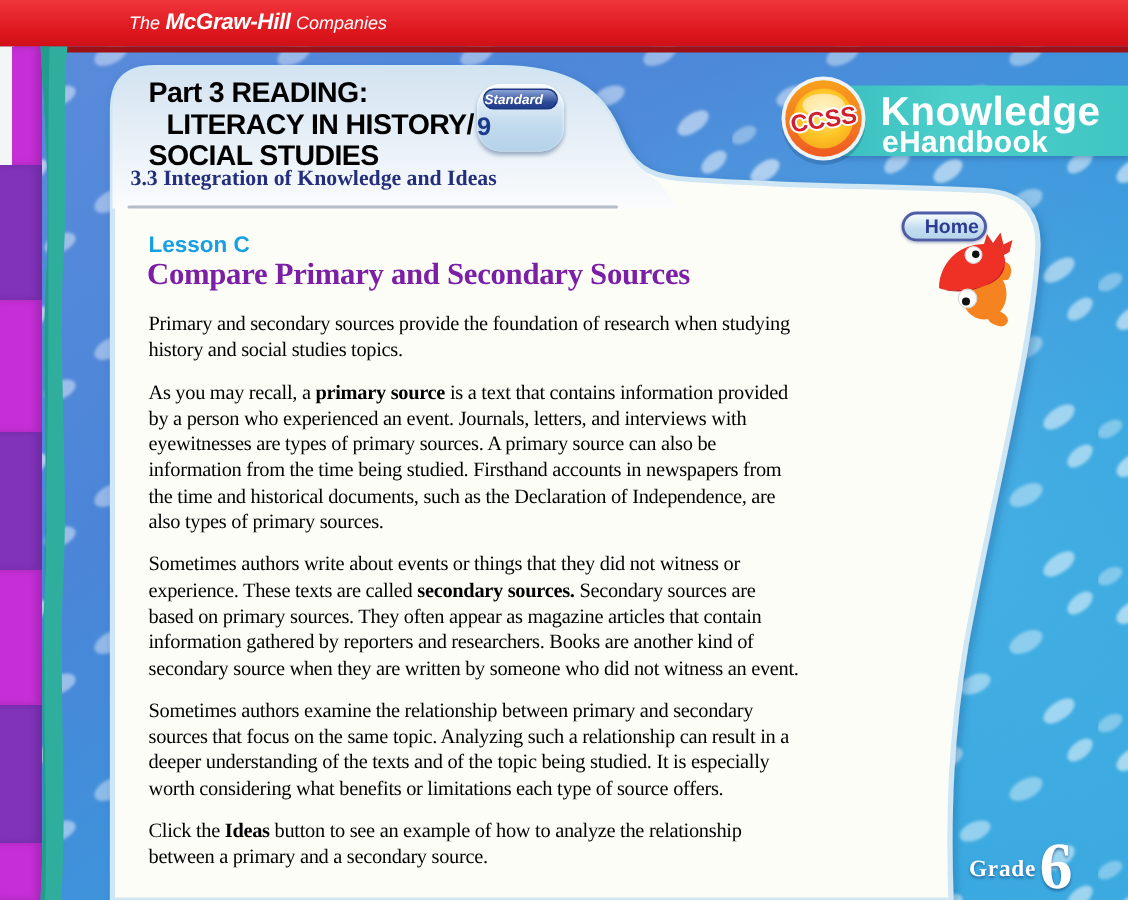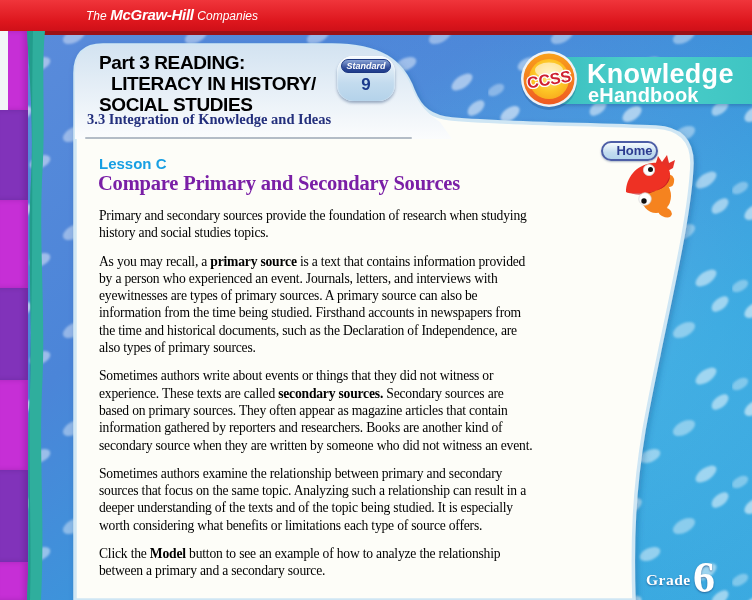--- a/index.html
+++ b/index.html
@@ -45,23 +45,23 @@
     font-weight:bold;font-size:15px;}
   .lesson-title{position:absolute;left:98px;top:172px;color:#7a1fa6;
     font-family:"Liberation Serif",serif;font-weight:bold;font-size:20.5px;
     letter-spacing:-0.2px;white-space:nowrap;}
   .paras{position:absolute;left:99px;top:207px;width:434px;
     font-family:"Liberation Serif",serif;font-size:13.6px;line-height:17.3px;
     color:#000000;letter-spacing:-0.2px;}
   .paras p{margin:0 0 11px 0;}
 
   
-  .std-badge{left:337px;top:56px;width:58px;height:45px;border-radius:16px;
+  .std-badge{left:318px;top:56px;width:58px;height:45px;border-radius:16px;
     background:linear-gradient(#f4f9fd,#c3dbee 60%,#b4d2ea);
-    box-shadow:0 2px 3px rgba(25,60,110,.4), inset 0 1px 2px #fff;text-align:center;}
+    box-shadow:0 2px 3px rgba(25,60,110,.4), inset 0 1px 2px #fff;text-align:left;}
   .std-pill{margin:3px auto 0;width:50px;height:14px;border-radius:8px;
     background:linear-gradient(#8aa4d6,#2b4896 70%,#203d8c);
     border:1px solid #1c3781;box-sizing:border-box;
     color:#fff;font-size:9px;font-weight:bold;font-style:italic;line-height:12px;}
   .std-num{color:#1c3a8c;font-weight:bold;font-size:17px;line-height:24px;}
 
   
   .home-btn{left:601px;top:141px;width:57px;height:20px;border-radius:11px;
     background:linear-gradient(#f6fbfe,#c2dcef 60%,#b5d5ec);
     border:2px solid #4d5ea6;box-sizing:border-box;cursor:pointer;
@@ -201,21 +201,21 @@
 
   <div class="abs home-btn">Home</div>
 
   <div class="lesson-label">Lesson C</div>
   <div class="lesson-title">Compare Primary and Secondary Sources</div>
   <div class="paras">
       <p><span>Primary and secondary sources provide the foundation of research when studying history and social studies topics.</span></p>
       <p><span>As you may recall, a </span><b>primary source</b><span> is a text that contains information provided by a person who experienced an event. Journals, letters, and interviews with eyewitnesses are types of primary sources. A primary source can also be information from the time being studied. Firsthand accounts in newspapers from the time and historical documents, such as the Declaration of Independence, are also types of primary sources.</span></p>
       <p><span>Sometimes authors write about events or things that they did not witness or experience. These texts are called </span><b>secondary sources.</b><span> Secondary sources are based on primary sources. They often appear as magazine articles that contain information gathered by reporters and researchers. Books are another kind of secondary source when they are written by someone who did not witness an event.</span></p>
       <p><span>Sometimes authors examine the relationship between primary and secondary sources that focus on the same topic. Analyzing such a relationship can result in a deeper understanding of the texts and of the topic being studied. It is especially worth considering what benefits or limitations each type of source offers.</span></p>
-      <p><span>Click the </span><b>Model</b><span> button to see an example of how to analyze the relationship between a primary and a secondary source.</span></p>
+      <p><span>Click the </span><b>Ideas</b><span> button to see an example of how to analyze the relationship between a primary and a secondary source.</span></p>
     </div>
 
   <svg class="abs" style="left:620px;top:152px;width:56px;height:66px;" viewBox="0 0 56 66">
     <g>
       <path d="M38,4 l4,6 l5,-7 l2,8 l6,-3 l-2,8 l-9,5 l-9,-7 Z" fill="#e63228"></path>
       <ellipse cx="36" cy="44" rx="15" ry="17" fill="#f5831f"></ellipse>
       <path d="M40,54 q12,2 12,8 q-2,6 -10,2 q-6,-3 -2,-10 Z" fill="#f5831f"></path>
       <path d="M46,22 q9,0 8,8 q-1,7 -8,4 Z" fill="#f5831f"></path>
       <path d="M6,40 C6,26 16,13 32,11 C44,9 51,16 50,24 C49,33 42,38 30,40 C20,42 10,42 6,40 Z" fill="#ee3124"></path>
       <path d="M6,40 C18,45 36,42 46,32 L50,24 C49,33 42,38 30,40 C20,42 10,42 6,40 Z" fill="#c41e25"></path>

